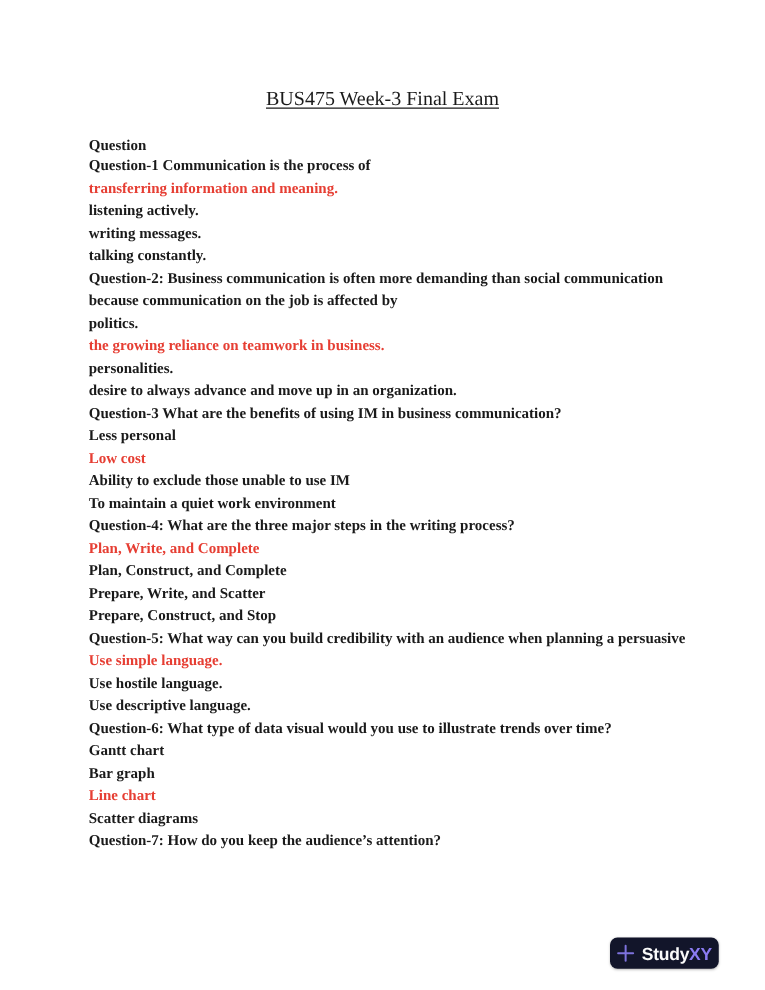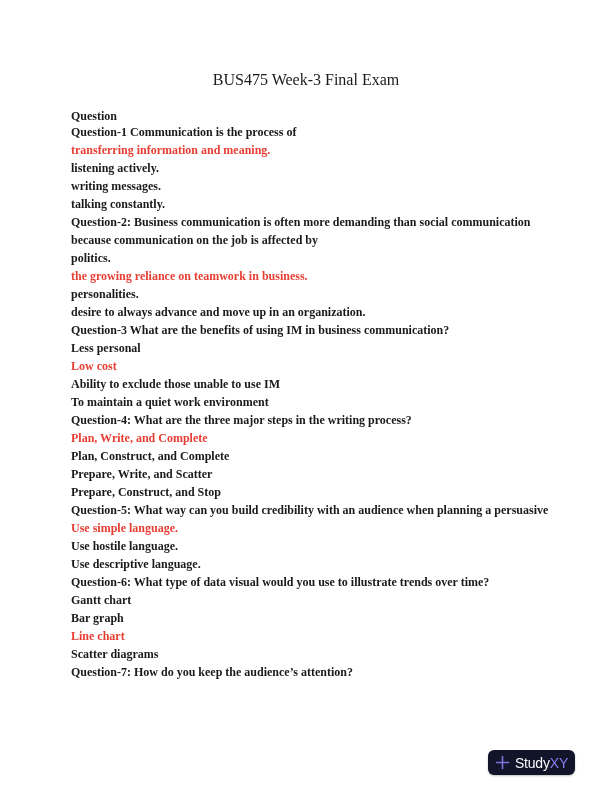--- a/index.html
+++ b/index.html
@@ -13,20 +13,21 @@
   }
   .page-title {
     position: absolute;
     top: 70px;
     left: 0;
     width: 612px;
     text-align: center;
     font-size: 16px;
     line-height: 20px;
     color: #1a1a1a;
+    text-decoration: underline;
     text-underline-offset: 2px;
   }
   .content {
     position: absolute;
     top: 109px;
     left: 71px;
     right: 30px;
     color: #1a1a1a;
     font-size: 12px;
     font-weight: bold;
@@ -49,21 +50,21 @@
     top: 750px;
     width: 87px;
     height: 25px;
     background: #12152a;
     border-radius: 6px;
     display: flex;
     align-items: center;
     justify-content: center;
     gap: 5px;
     font-family: "Liberation Sans", sans-serif;
-    font-weight: 400;
+    font-weight: 700;
     font-size: 14px;
     letter-spacing: -0.2px;
     box-shadow: 0 1px 2px rgba(0,0,0,0.25);
   }
   .logo-plus {
     display: inline-flex;
     align-items: center;
     justify-content: center;
   }
   .logo-study { color: #fafafa; }

